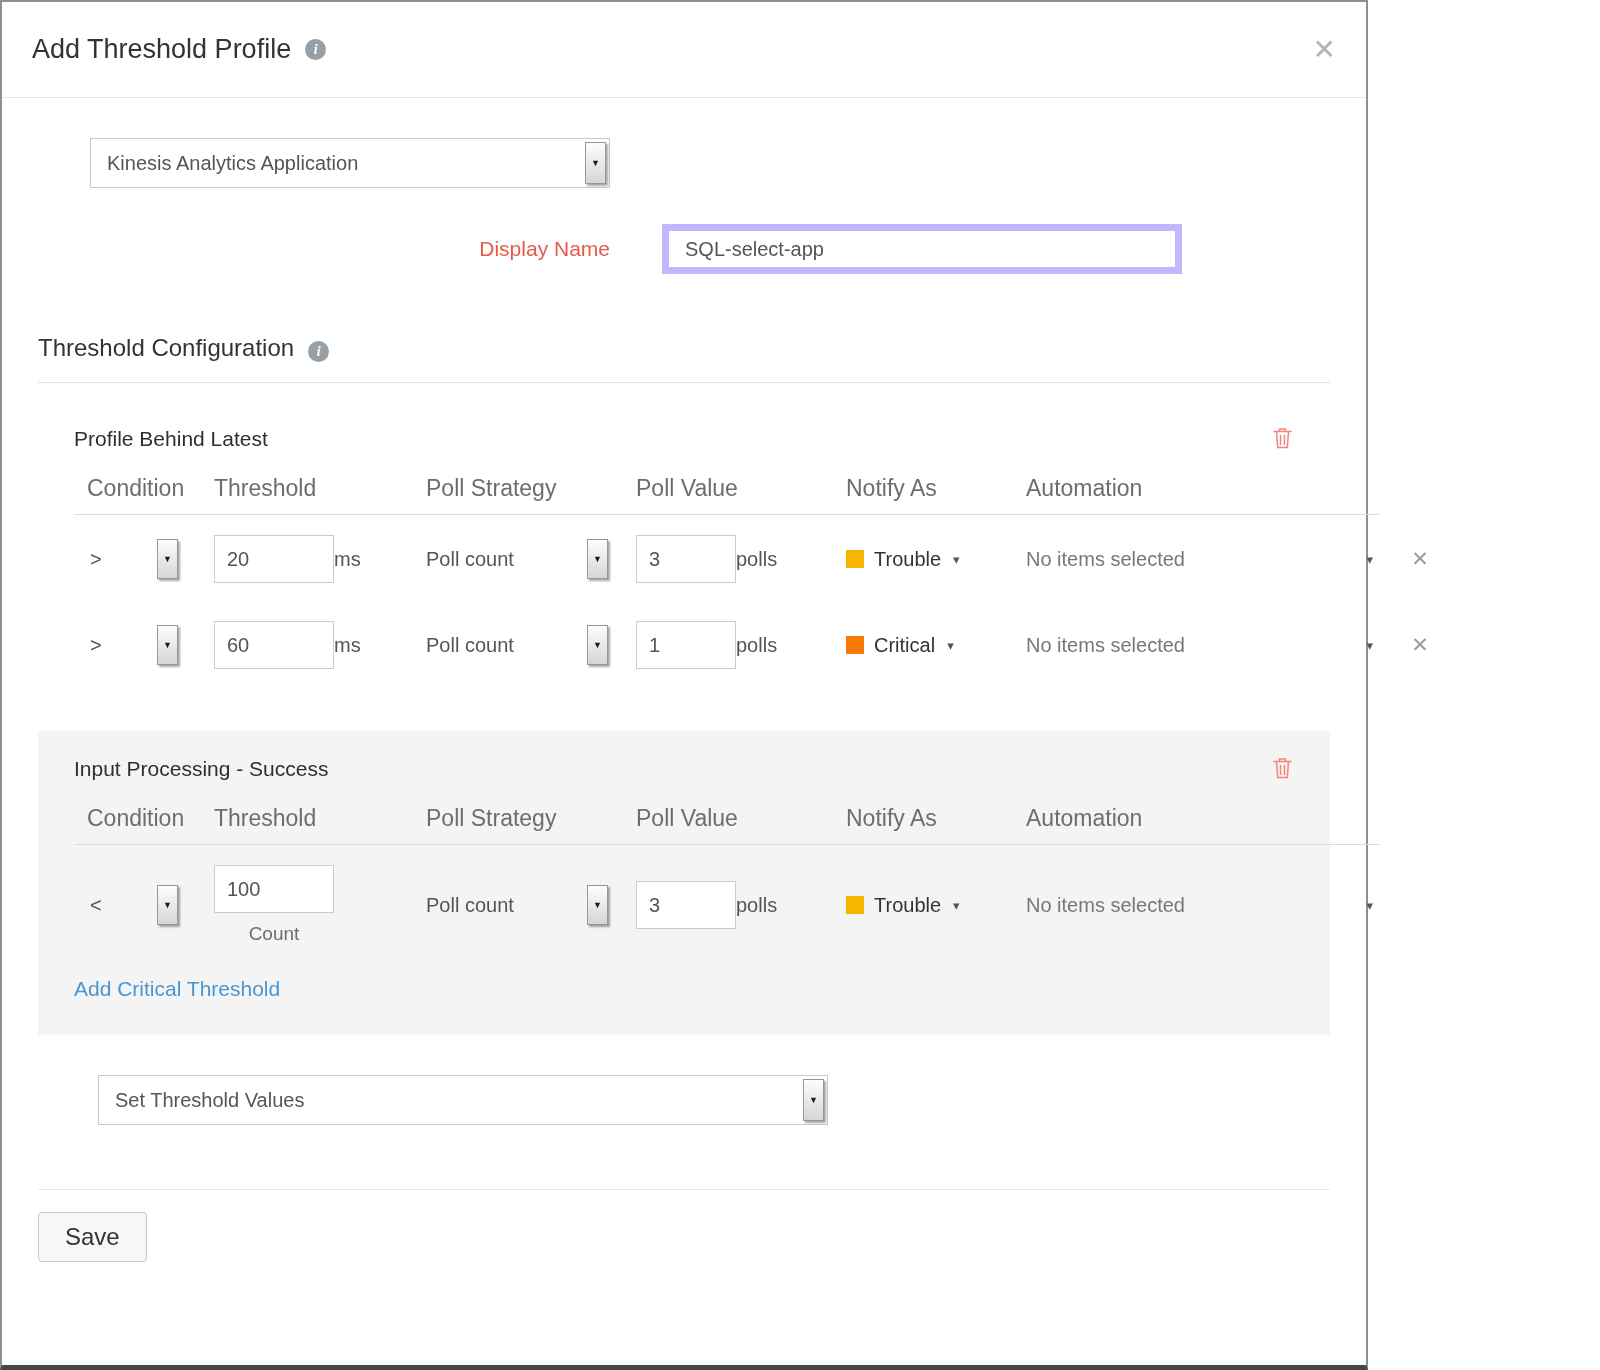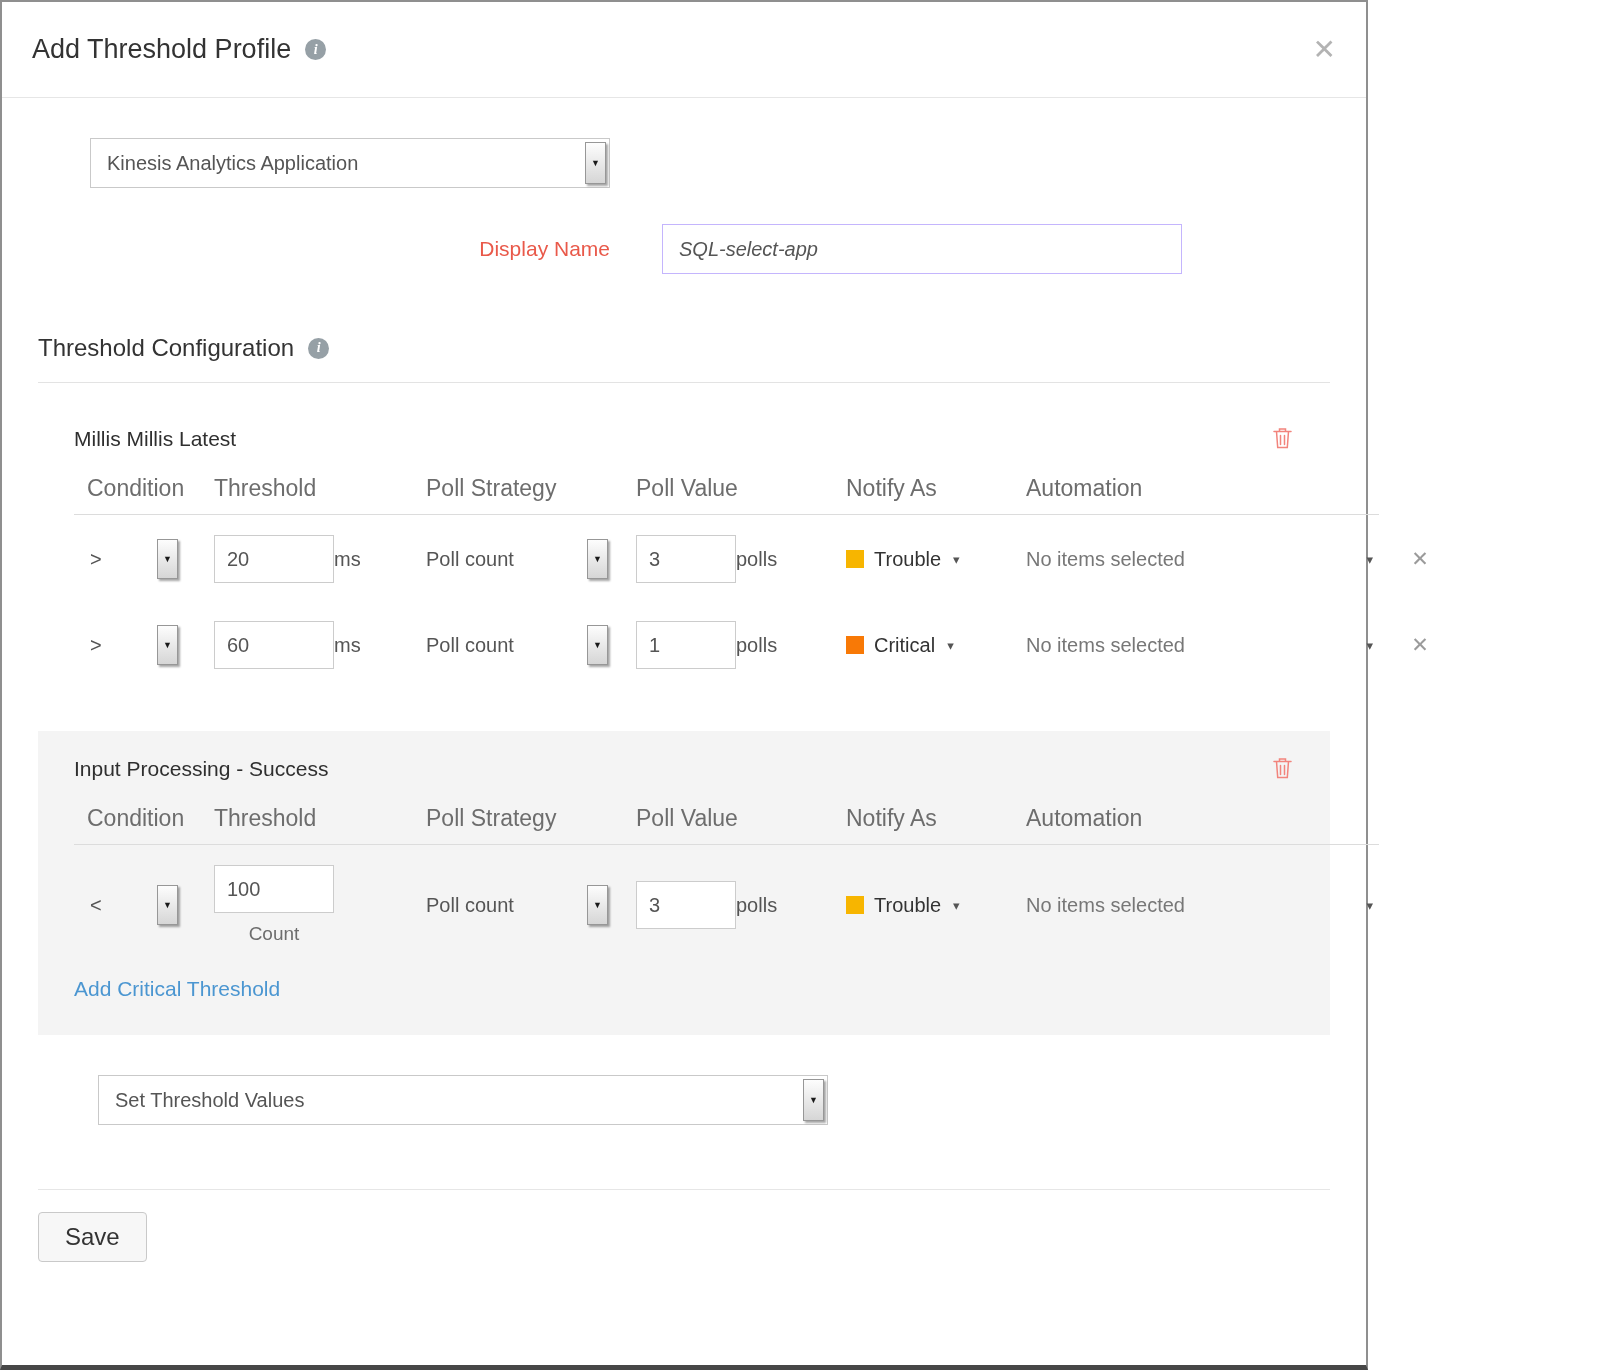--- a/index.html
+++ b/index.html
@@ -41,44 +41,43 @@
   
   .top-form { margin-top:40px; }
   .form-row { display:flex; align-items:center; margin-bottom:36px; }
   .form-label {
     flex:0 0 572px; text-align:right; font-size:21px; color:#47484a;
     padding-right:0;
   }
   .form-label.required { color:#e9594a; }
   .form-field { margin-left:52px; }
   .text-input {
-    width:520px; height:50px; border:1px solid #c4b5fd; background:#fff;
+    width:520px; height:50px; border:7px solid #c4b5fd; background:#fff;
     font-family:inherit; font-size:20px; color:#555; padding:16px 16px;
     outline:none;
-    font-style:italic;
   }
   
   .sel { position:relative; display:flex; align-items:center; cursor:pointer; }
   .sel-text { font-size:20px; color:#555; white-space:nowrap; }
   .arrow-btn {
     width:21px; height:40px;
     border:1px solid #979797;
     background:linear-gradient(#fdfdfd,#d6d6d6);
     box-shadow:2px 2px 2px rgba(0,0,0,0.35);
     display:flex; align-items:center; justify-content:center;
     font-size:9px; color:#1a1a1a; flex:0 0 21px;
   }
   .sel.boxed { border:1px solid #c9c9c9; background:#fff; height:50px; padding:0 40px 0 16px; }
   .sel.boxed .arrow-btn { position:absolute; right:3px; top:3px; bottom:3px; height:auto; }
   .sel.wide { width:520px; }
   .sel.bare { justify-content:space-between; }
   .sel.cond { width:104px; padding-left:16px; }
   .sel.strat { width:182px; }
   
-  .section-head { margin-top:60px; display:flex; align-items:center; }
+  .section-head { margin-top:60px; display:flex; align-items:flex-end; }
   .section-title { font-size:24px; font-weight:400; color:#333; }
   .section-rule { border-bottom:1px solid #e3e3e3; margin-top:20px; }
   
   .metric-block { margin-top:26px; padding:18px 36px 14px 36px; }
   .metric-block.gray { background:#f4f4f4; margin-top:30px; padding:26px 36px 34px 36px; }
   .metric-head { display:flex; align-items:flex-start; }
   .metric-title { font-size:21px; font-weight:400; color:#2f2f2f; }
   .trash-btn { margin-left:auto; cursor:pointer; margin-right:2px; }
   .t-header {
     display:grid;
@@ -156,21 +155,21 @@
     
     <div class="section-head">
       <span class="section-title">Threshold Configuration</span>
       <span class="info-icon">i</span>
     </div>
     <div class="section-rule"></div>
 
     
     <div class="metric-block">
       <div class="metric-head">
-        <span class="metric-title">Millis Millis Latest</span>
+        <span class="metric-title">Profile Behind Latest</span>
         <span class="trash-btn">
           <svg width="19" height="22" viewBox="0 0 19 22" fill="none">
             <path d="M1 4.5h17M6.5 4.5V2h6v2.5M3.5 4.5l1.2 16h9.6l1.2-16M7.5 8.5v9M11.5 8.5v9" stroke="#f2847c" stroke-width="1.5" stroke-linecap="round"></path>
           </svg>
         </span>
       </div>
       <div class="t-header">
         <span>Condition</span>
         <span>Threshold</span>
         <span>Poll Strategy</span>

